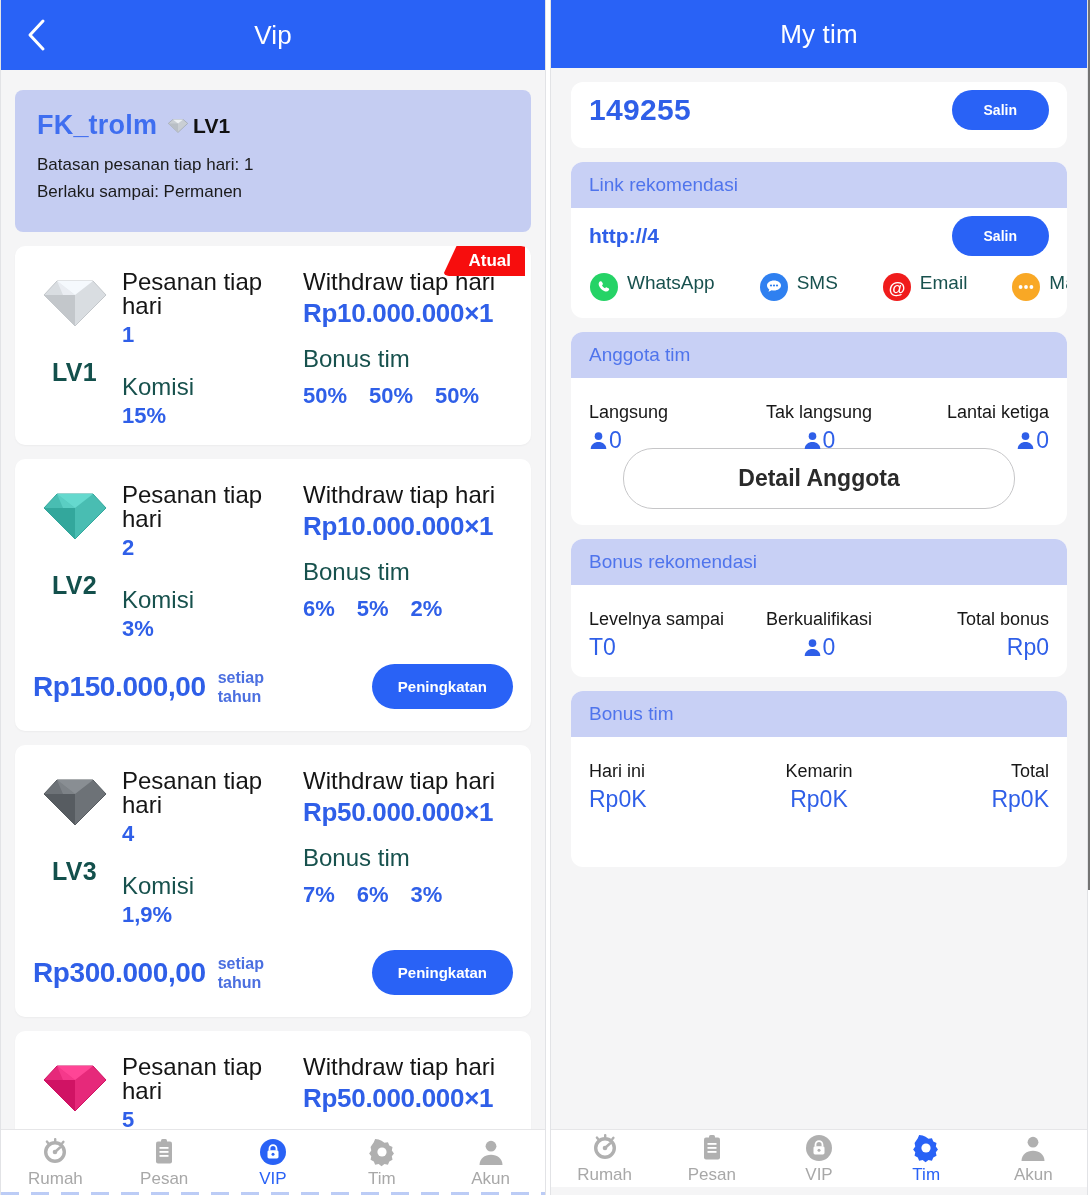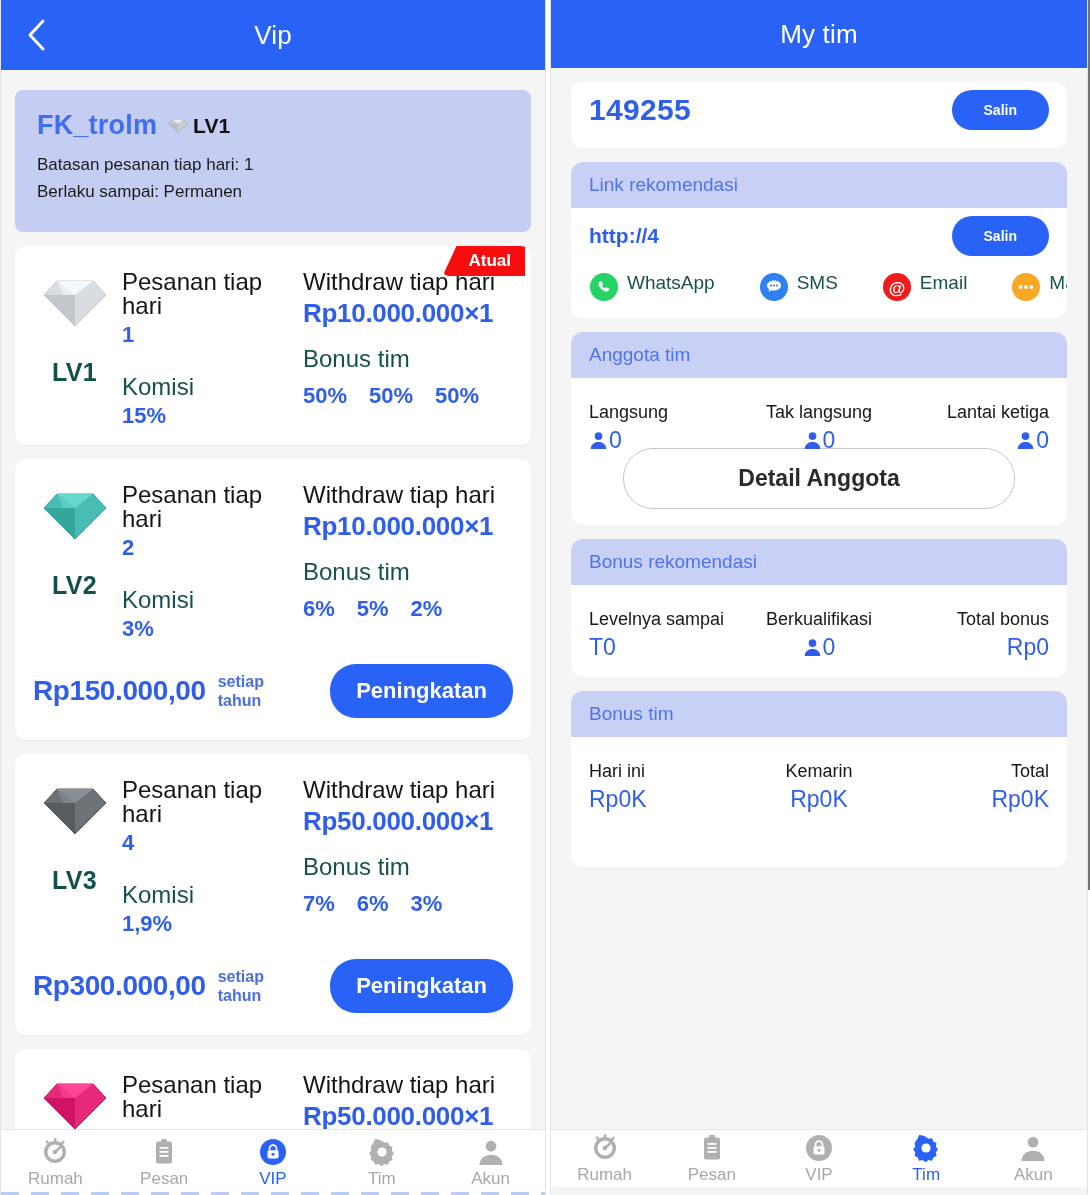--- a/index.html
+++ b/index.html
@@ -158,21 +158,21 @@
     margin-left: 2px;
     font-weight: bold;
   }
   .upgrade-btn {
     margin-left: auto;
     background: #2962f6;
     color: #ffffff;
     border: none;
     border-radius: 26px;
     padding: 14px 26px;
-    font-size: 22px; font-weight: bold;
+    font-size: 15px; font-weight: bold;
     font-family: "Liberation Sans", sans-serif;
     cursor: pointer;
     white-space: nowrap;
   }
 
   
   .atual-ribbon {
     position: absolute;
     top: 0; right: 6px;
     height: 30px;

